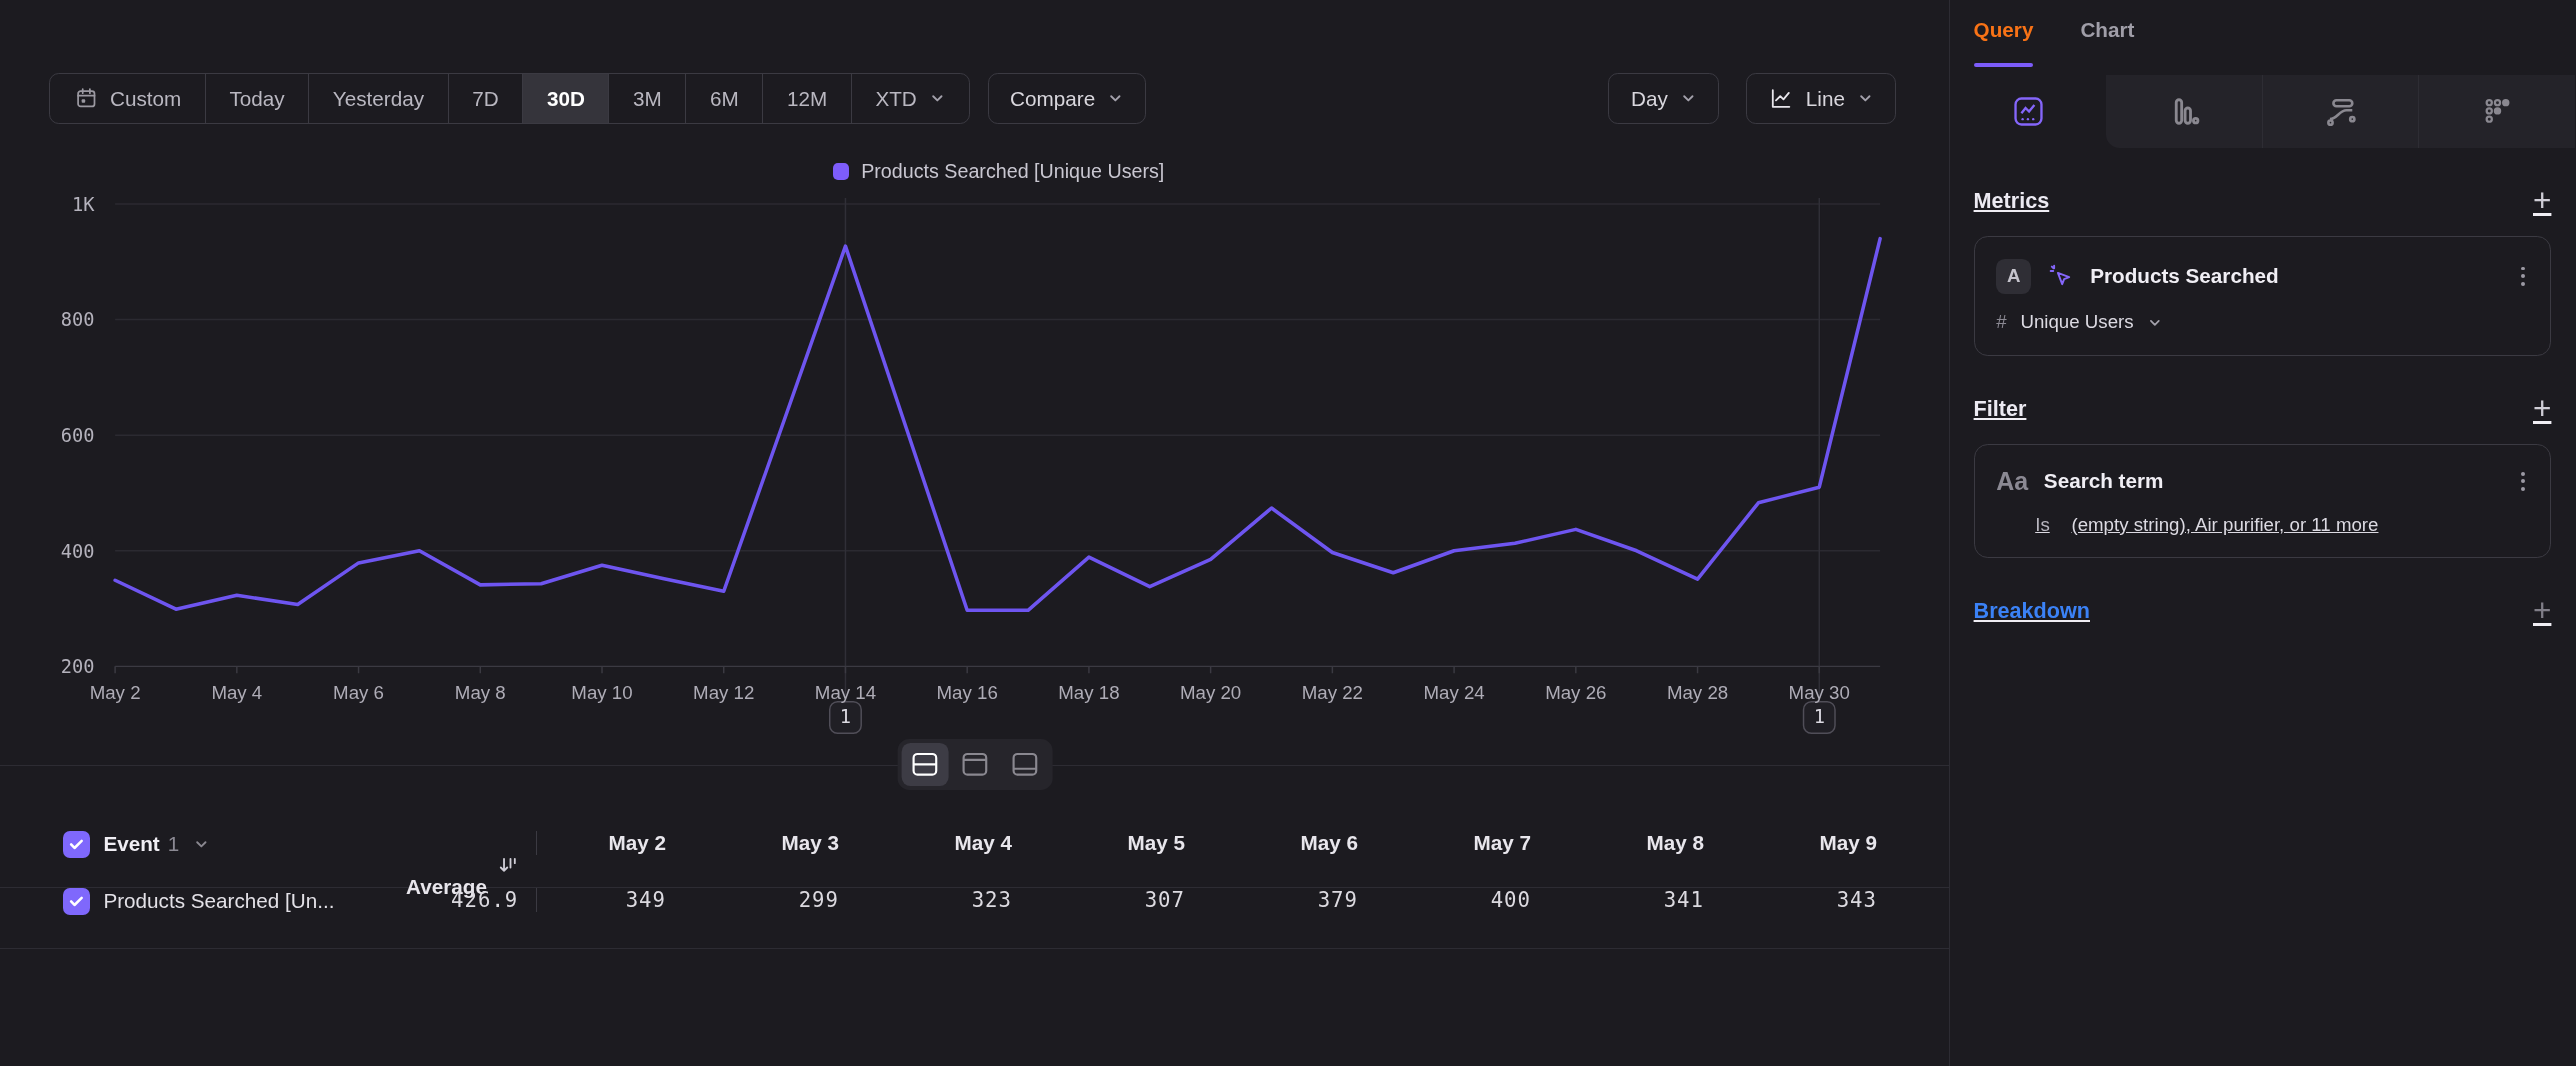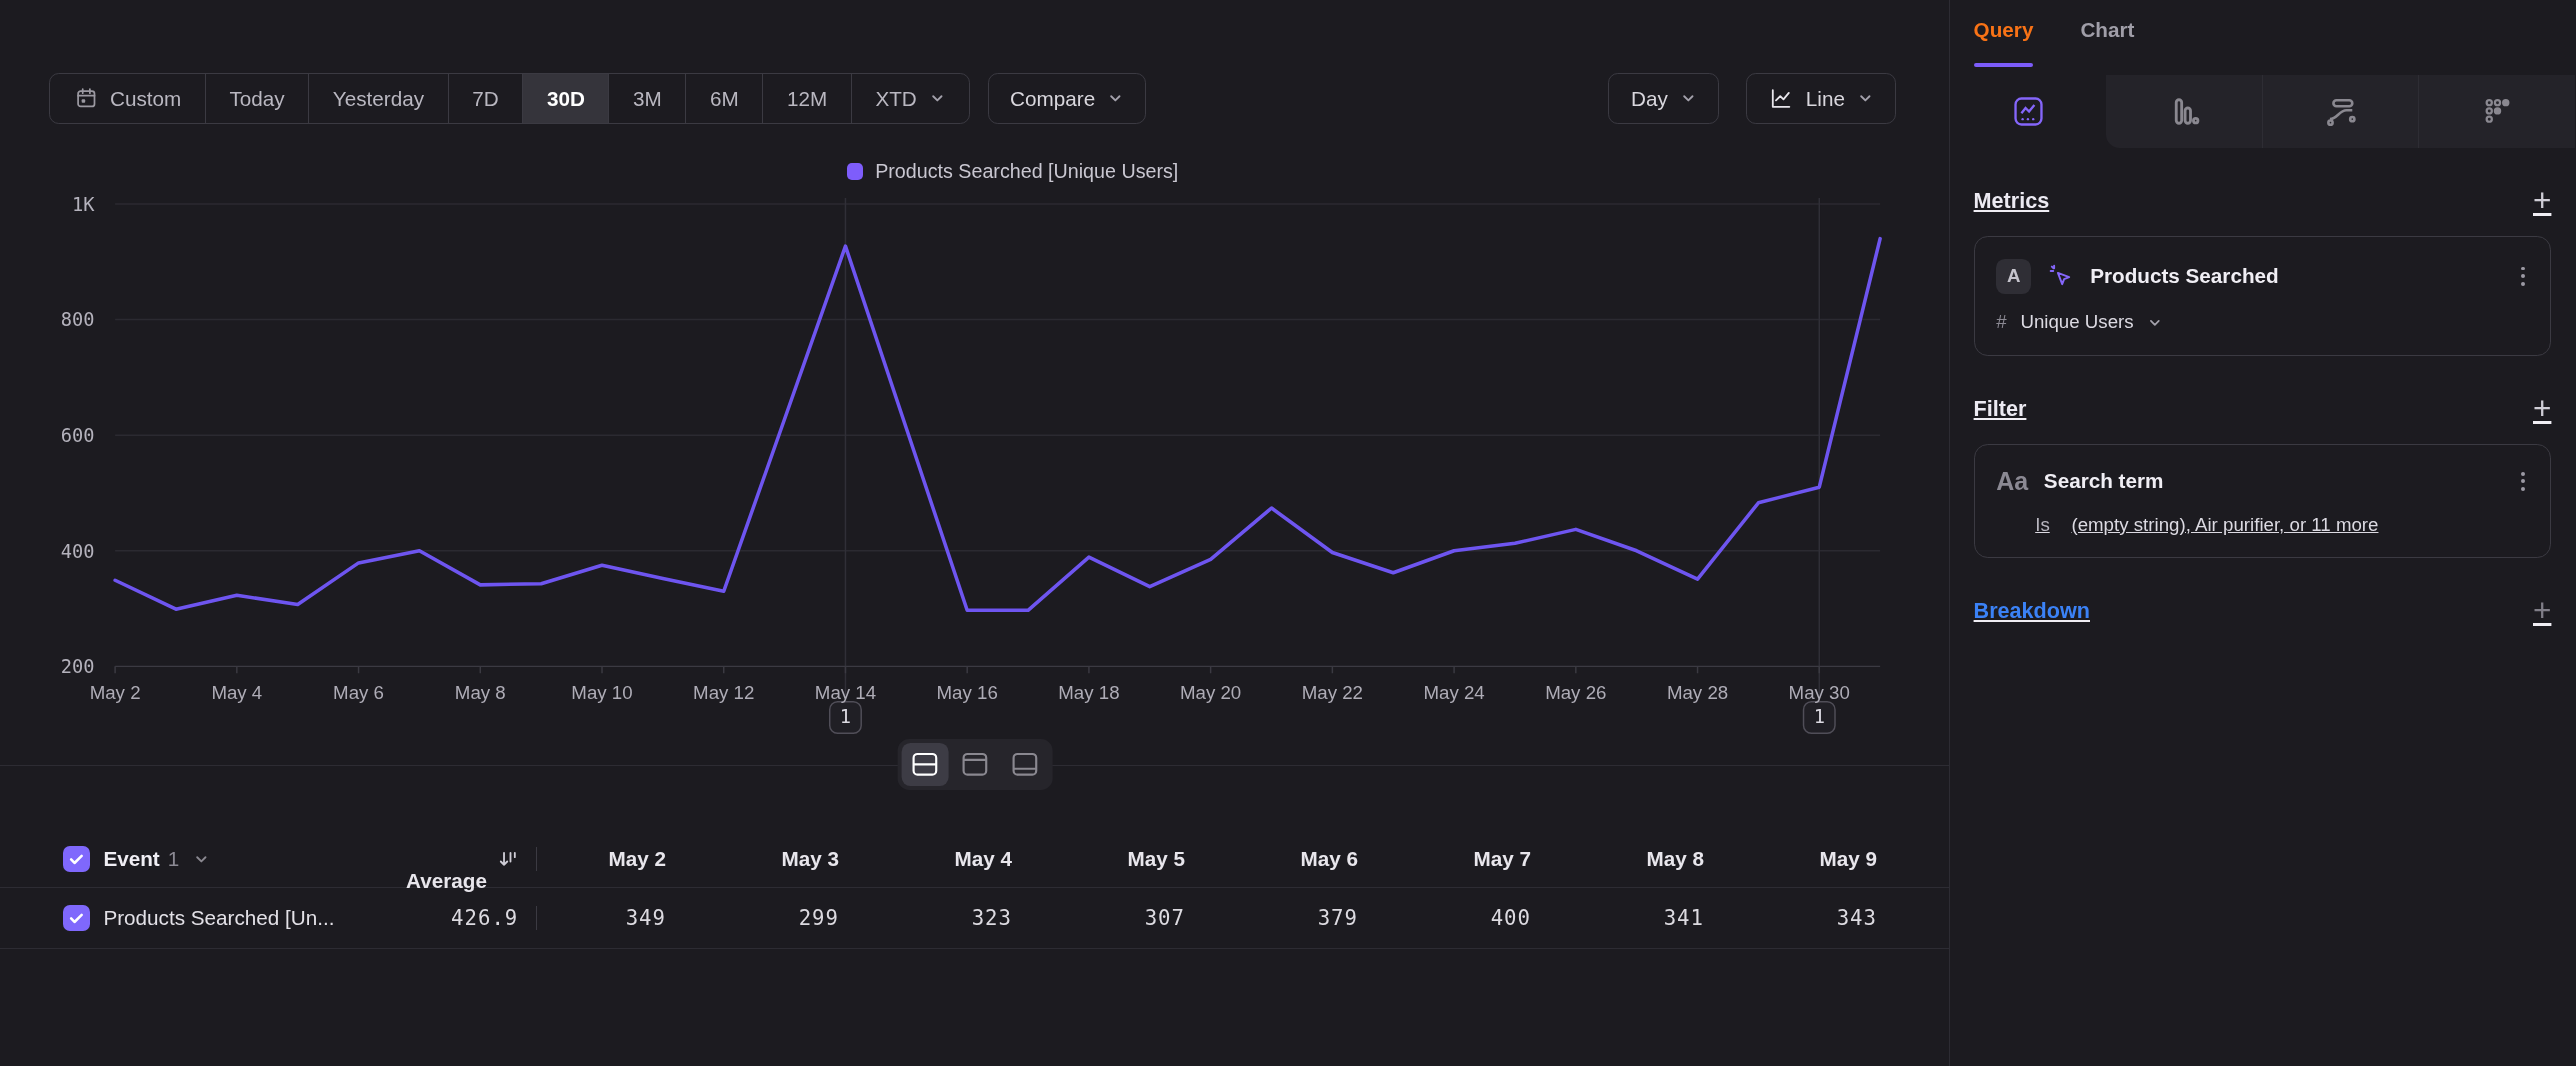--- a/index.html
+++ b/index.html
@@ -26,21 +26,21 @@
   .range-group{display:flex;height:51px;border:1px solid var(--border);border-radius:9.8px;overflow:hidden;}
   .range-btn{display:flex;align-items:center;gap:11.8px;height:100%;padding:0 23.6px;background:transparent;border:none;border-left:1px solid var(--border);color:var(--text2);font-size:20.7px;font-family:inherit;cursor:pointer;white-space:nowrap;}
   .range-btn:first-child{border-left:none;}
   .range-btn.selected{background:var(--surface2);color:#fff;font-weight:600;}
   .btn{display:flex;align-items:center;gap:11.8px;height:51px;padding:0 21.6px;background:transparent;border:1px solid var(--border);border-radius:9.8px;color:#d9d7dd;font-size:20.7px;font-family:inherit;cursor:pointer;white-space:nowrap;}
   .btn.compare{margin-left:17.7px;margin-right:auto;}
   .btn + .btn{margin-left:27px;}
   .chev{flex:0 0 auto;}
 
   
-  .legend{position:absolute;top:160px;left:130px;width:1765px;display:flex;justify-content:center;align-items:center;gap:11.8px;}
+  .legend{position:absolute;top:160px;left:116px;width:1765px;display:flex;justify-content:center;align-items:center;gap:11.8px;}
   .legend-swatch{width:16.7px;height:16.7px;border-radius:4.9px;background:var(--accent);}
   .legend-label{font-size:19.7px;color:#c9c7d1;}
 
   
   #chart-svg{position:absolute;top:128px;left:0;}
   #chart-svg .grid{stroke:#2b2a31;stroke-width:1.5;}
   #chart-svg .vgrid{stroke:#302f37;stroke-width:1.5;}
   #chart-svg .axis{stroke:#3b3a42;stroke-width:1.5;}
   #chart-svg .tick{stroke:#3b3a42;stroke-width:1.5;}
   #chart-svg .ytick{fill:#b4b2bc;font-size:19px;font-family:"DejaVu Sans Mono",monospace;}
@@ -50,21 +50,21 @@
   #chart-svg .series{stroke-width:3.6;stroke-linejoin:round;stroke-linecap:round;}
 
   
   .divider{position:absolute;top:765px;left:0;width:1949px;height:1px;background:var(--border-dim);}
   .layout-toggle{position:absolute;top:739px;left:975px;transform:translateX(-50%);display:flex;gap:3px;background:#26252b;border-radius:11.8px;padding:3.9px;}
   .lt-btn{width:47px;height:43px;display:flex;align-items:center;justify-content:center;background:transparent;border:none;border-radius:8.9px;cursor:pointer;color:#8a8890;}
   .lt-btn.selected{background:#3d3c45;color:#ffffff;}
 
   
   .table{position:absolute;top:831px;left:0;width:1949px;font-size:20.7px;}
-  .thead,.trow{display:flex;align-items:center;}
+  .thead,.trow{display:flex;align-items:flex-start;}
   .thead{height:57px;border-bottom:1px solid var(--border-dim);}
   .trow{height:61px;border-bottom:1px solid var(--border-dim);}
   .label-cell{width:354px;display:flex;align-items:center;gap:13.8px;padding-left:63px;}
   .avg-cell{width:182px;display:flex;align-items:center;justify-content:flex-end;gap:9.8px;padding-right:17.7px;}
   .cols{display:flex;border-left:1px solid var(--border);}
   .col{width:173px;display:flex;align-items:center;justify-content:flex-end;}
   .col:first-child{width:129px;}
   .col-h{color:#e8e6ec;font-weight:600;}
   .mono{font-family:"DejaVu Sans Mono",monospace;color:#dcdae0;letter-spacing:1px;}
   .checkbox{width:26.6px;height:26.6px;border-radius:6.9px;background:var(--accent);display:flex;align-items:center;justify-content:center;flex:0 0 auto;cursor:pointer;}

